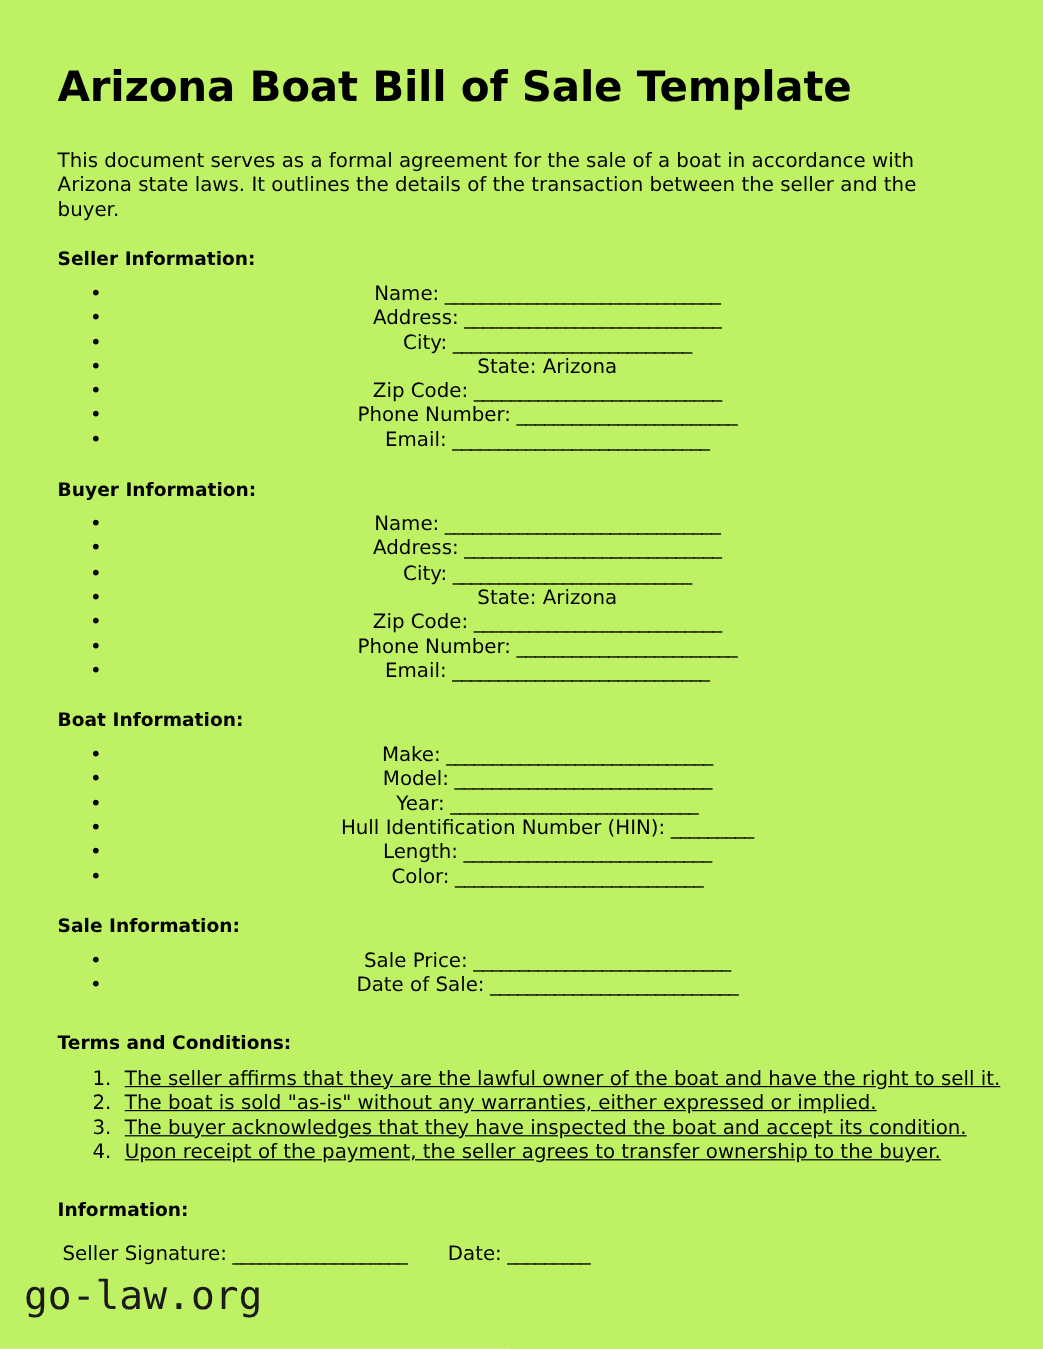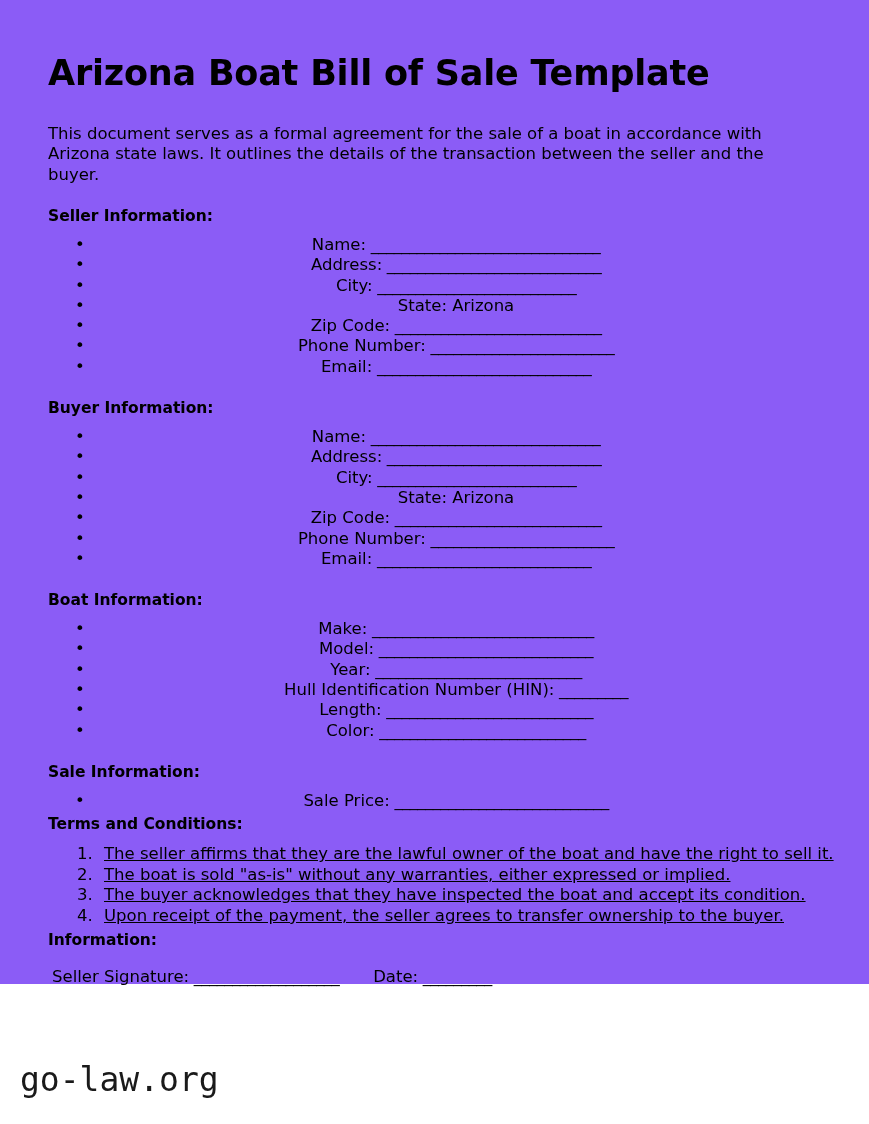--- a/index.html
+++ b/index.html
@@ -13,22 +13,22 @@
     position: relative;
     overflow: hidden;
     font-family: "DejaVu Sans", sans-serif;
     color: #000000;
     -webkit-font-smoothing: antialiased;
   }
   .page {
     position: absolute;
     left: 0; top: 0;
     width: 869px;
-    height: 984px;
-    background: #8b5cf6;
+    height: 1124px;
+    background: #bef264;
   }
   .content {
     position: absolute;
     left: 48px;
     top: 54px;
     width: 775px;
   }
 
   .doc-title {
     font-size: 35px;
@@ -45,21 +45,21 @@
     margin: 31px 0 0 0;
     width: 745px;
   }
 
   .section-heading {
     font-size: 15.5px;
     font-weight: bold;
     margin: 22px 0 0 0;
   }
   .section-heading.tight {
-    margin-top: 4px;
+    margin-top: 28px;
   }
 
   ul.fields {
     list-style: none;
     margin: 10px 0 0 0;
     padding: 0;
   }
   ul.fields li {
     position: relative;
     font-size: 16.5px;
@@ -154,20 +154,21 @@
       <li><span>Model:</span><span class="blank"> ____________________________</span></li>
       <li><span>Year:</span><span class="blank"> ___________________________</span></li>
       <li><span>Hull Identification Number (HIN):</span><span class="blank"> _________</span></li>
       <li><span>Length:</span><span class="blank"> ___________________________</span></li>
       <li><span>Color:</span><span class="blank"> ___________________________</span></li>
     </ul>
 
     <h2 class="section-heading">Sale Information:</h2>
     <ul class="fields">
       <li><span>Sale Price:</span><span class="blank"> ____________________________</span></li>
+      <li><span>Date of Sale:</span><span class="blank"> ___________________________</span></li>
     </ul>
 
     <h2 class="section-heading tight">Terms and Conditions:</h2>
     <ol class="terms">
       <li>The seller affirms that they are the lawful owner of the boat and have the right to sell it.</li>
       <li>The boat is sold "as-is" without any warranties, either expressed or implied.</li>
       <li>The buyer acknowledges that they have inspected the boat and accept its condition.</li>
       <li>Upon receipt of the payment, the seller agrees to transfer ownership to the buyer.</li>
     </ol>
 

